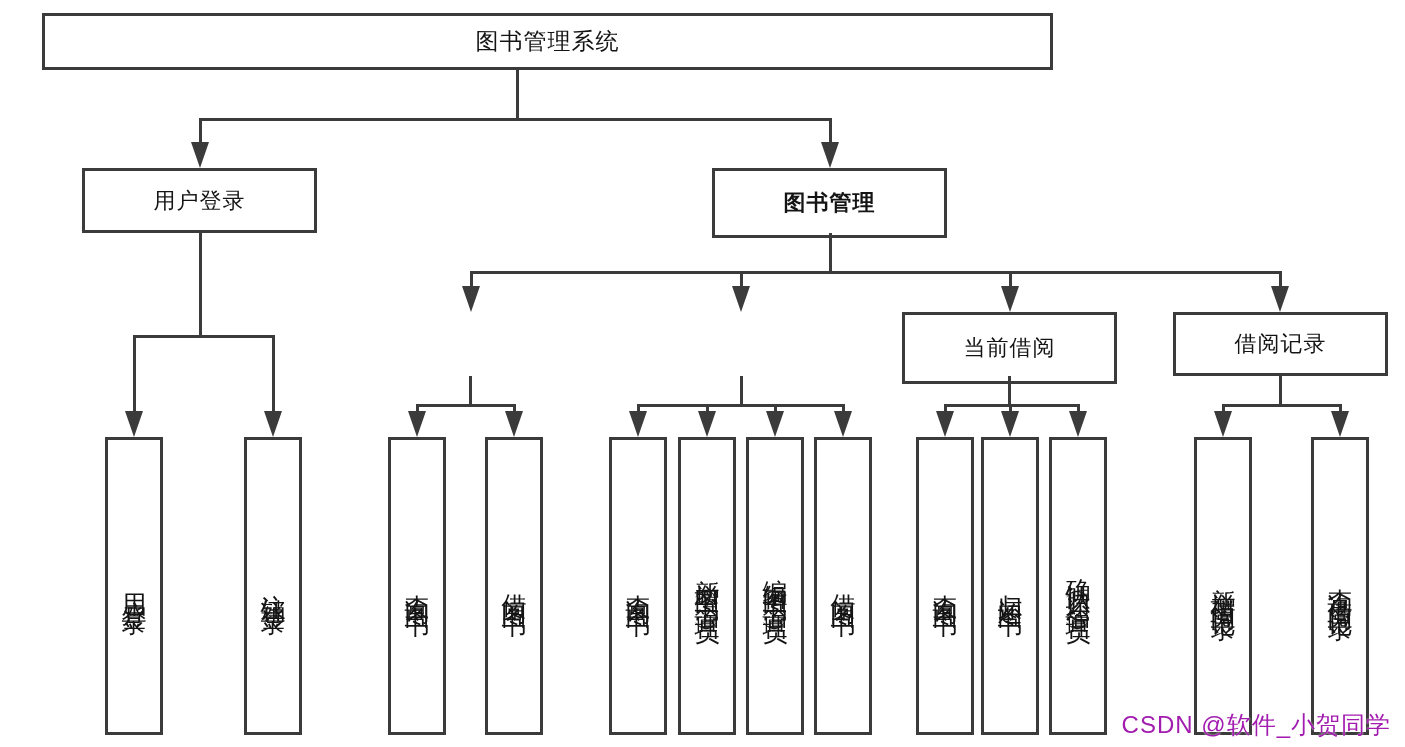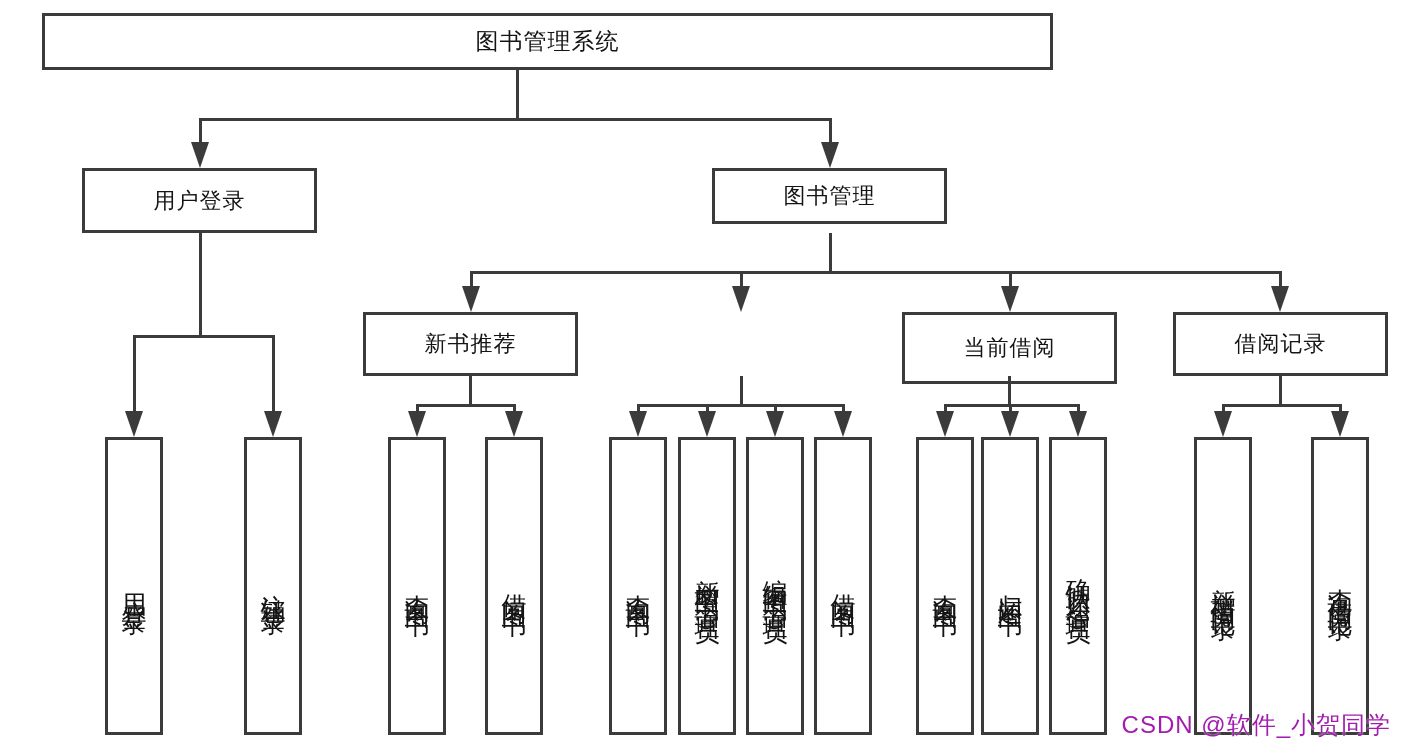--- a/index.html
+++ b/index.html
@@ -32,23 +32,22 @@
 </style>
 </head>
 <body>
 
 <div class="canvas">
 
   <div class="node root" style="left:12px;top:13px;width:1011px;height:57px;margin-left:30px;">图书管理系统</div>
 
   <div class="node" style="left:82px;top:168px;width:235px;height:65px;">用户登录</div>
 
-  <div class="node" style="left:712px;top:168px;width:235px;height:56px;">图书管理</div>
+  <div class="node" style="left:712px;top:168px;width:235px;height:70px;font-weight:bold;">图书管理</div>
 
-  <div class="node" style="left:363px;top:312px;width:215px;height:64px;">新书推荐</div>
 
 
   <div class="node" style="left:902px;top:312px;width:215px;height:72px;">当前借阅</div>
 
   <div class="node" style="left:1173px;top:312px;width:215px;height:64px;">借阅记录</div>
 
   <div class="node vert" style="left:105px;top:437px;width:58px;height:298px;">用户登录</div>
   <div class="node vert" style="left:244px;top:437px;width:58px;height:298px;">注销登录</div>
 
   <div class="node vert" style="left:388px;top:437px;width:58px;height:298px;">查询图书</div>

